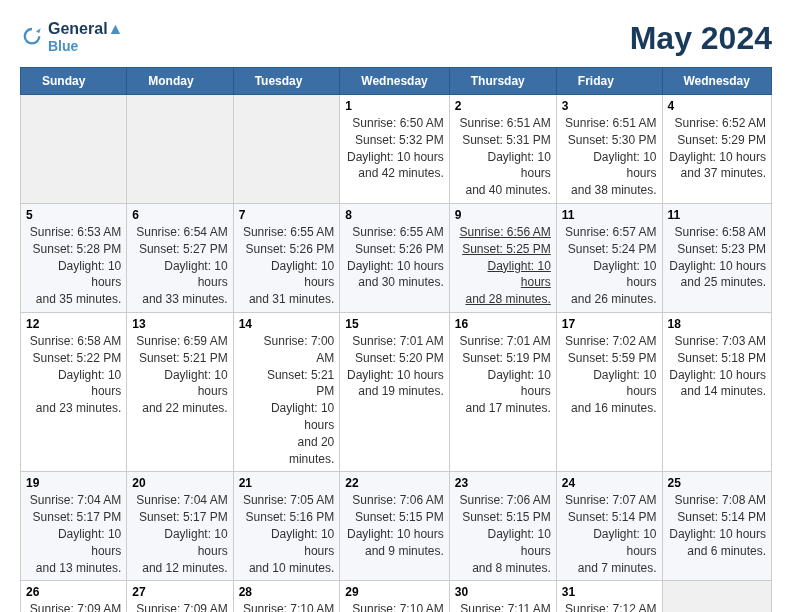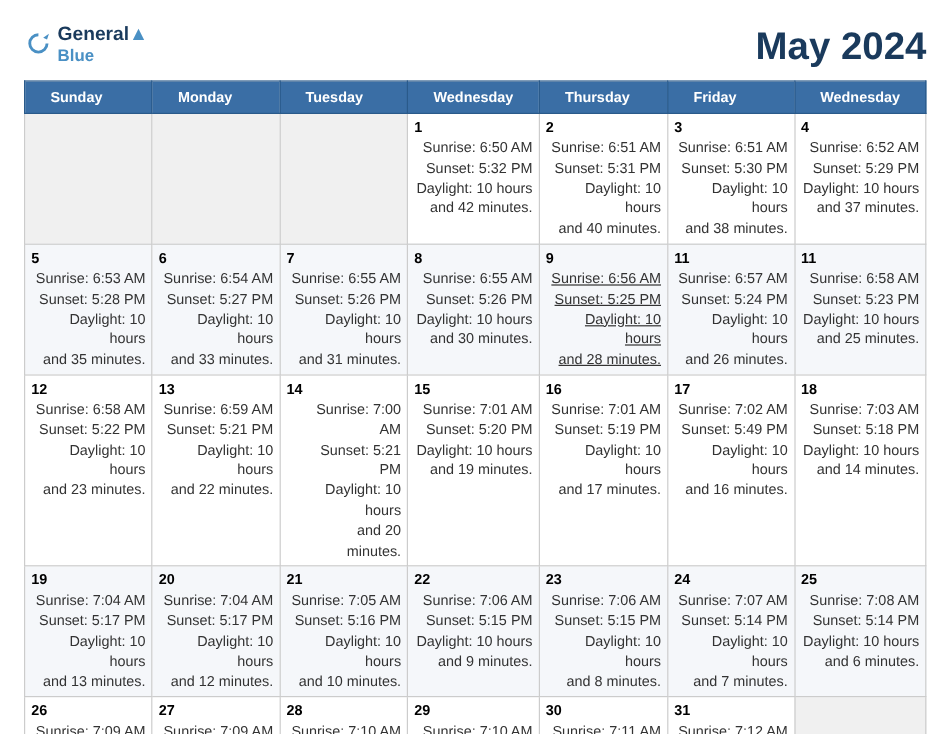--- a/index.html
+++ b/index.html
@@ -226,21 +226,21 @@
         <td>
           <span class="day-num">16</span>
           <div class="day-info" style="white-space: pre-line;">Sunrise: 7:01 AM
 Sunset: 5:19 PM
 Daylight: 10 hours
 and 17 minutes.</div>
         </td>
         <td>
           <span class="day-num">17</span>
           <div class="day-info" style="white-space: pre-line;">Sunrise: 7:02 AM
-Sunset: 5:49 PM
+Sunset: 5:59 PM
 Daylight: 10 hours
 and 16 minutes.</div>
         </td>
         <td>
           <span class="day-num">18</span>
           <div class="day-info" style="white-space: pre-line;">Sunrise: 7:03 AM
 Sunset: 5:18 PM
 Daylight: 10 hours
 and 14 minutes.</div>
         </td>

